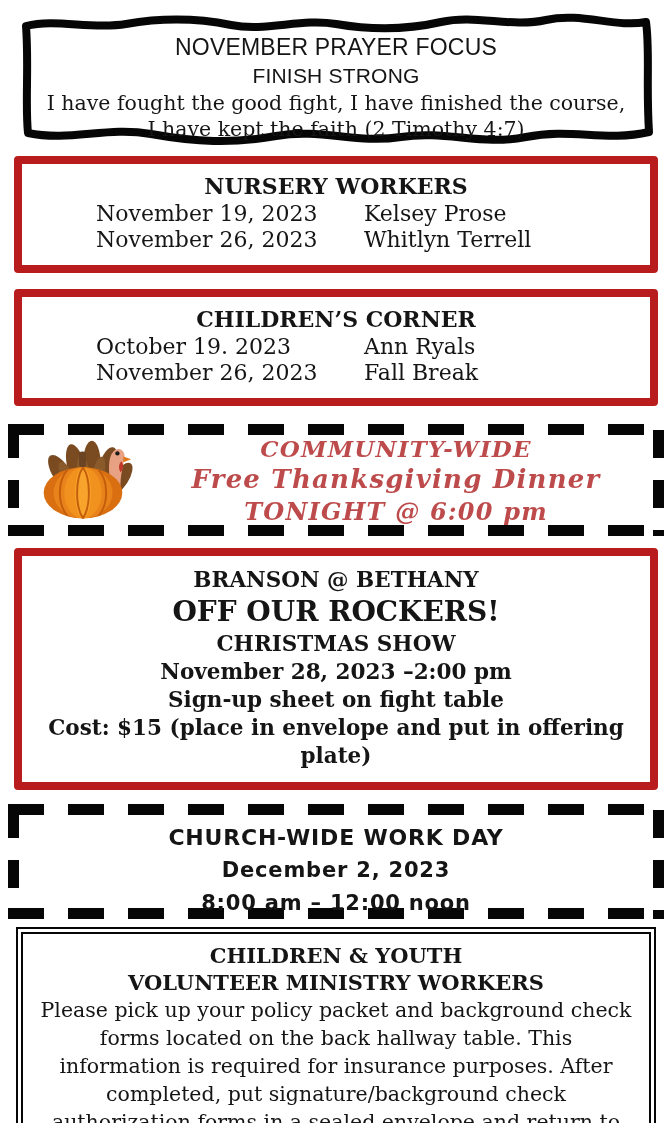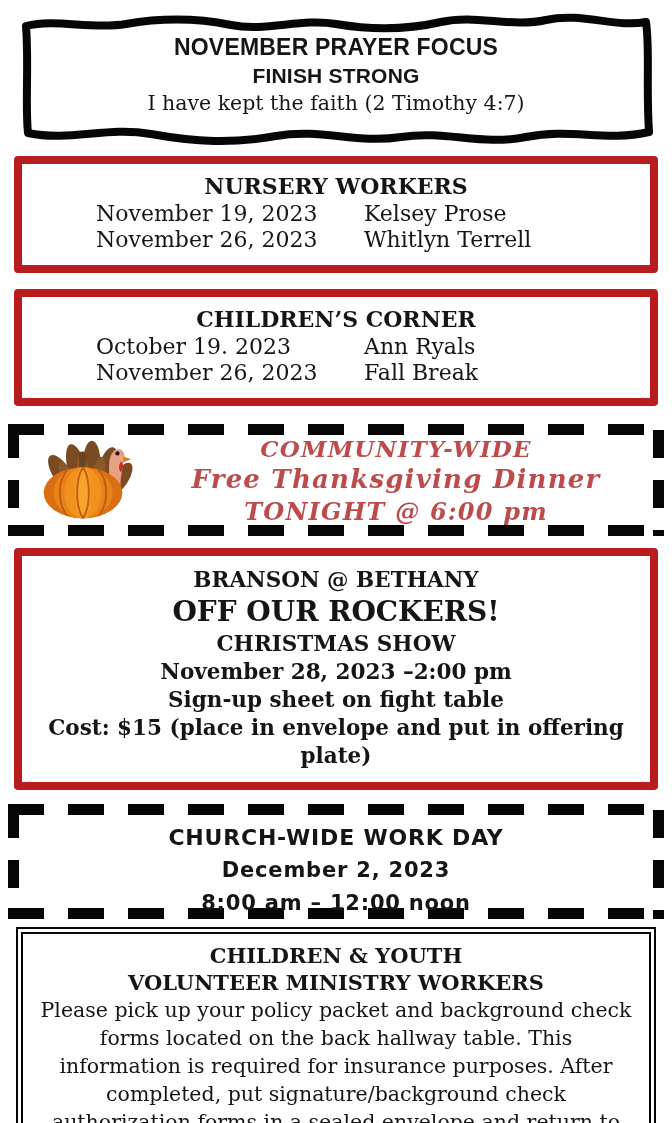--- a/index.html
+++ b/index.html
@@ -32,21 +32,21 @@
       repeating-linear-gradient(to bottom, #060606 0 28px, transparent 28px 50px),
       repeating-linear-gradient(to bottom, #060606 0 28px, transparent 28px 50px);
     background-size: 100% 11px, 100% 11px, 11px 100%, 11px 100%;
     background-position: 0 0, 0 100%, 0 6px, 100% 6px;
     background-repeat: no-repeat;
   }
 
   
   .t-sans-bold {
     font-family: "Liberation Sans", sans-serif;
-    font-weight: 700;
+    font-weight: 400;
     letter-spacing: 0.2px;
   }
   .t-serif { font-family: "DejaVu Serif", serif; }
   .t-serif-bold { font-family: "DejaVu Serif", serif; font-weight: 700; }
   .t-comic {
     font-family: "DejaVu Sans", sans-serif;
     letter-spacing: 0.8px;
   }
   .t-script {
     font-family: "DejaVu Serif", serif;
@@ -125,20 +125,21 @@
                C 590 132 555 118 510 127
                S 430 120 385 127
                S 305 118 260 126
                S 180 132 135 124
                S 55 132 12 123
                C 9 95 13 55 10 16 Z" fill="none" stroke="#060606" stroke-width="8" stroke-linejoin="round" stroke-linecap="round"></path>
     </svg>
     <div class="prayer-content">
       <div class="t-sans-bold prayer-title">NOVEMBER PRAYER FOCUS</div>
       <div class="t-sans-bold prayer-sub">FINISH STRONG</div>
+      <div class="t-serif prayer-line">I have fought the good fight, I have finished the course,</div>
       <div class="t-serif prayer-line">I have kept the faith (2 Timothy 4:7)</div>
     </div>
   </div>
 
   <div class="spacer-8"></div>
 
   <div class="box box-thick roster-box">
     <div class="t-serif-bold roster-title">NURSERY WORKERS</div>
     <div class="roster-rows">
       <div class="roster-row">

